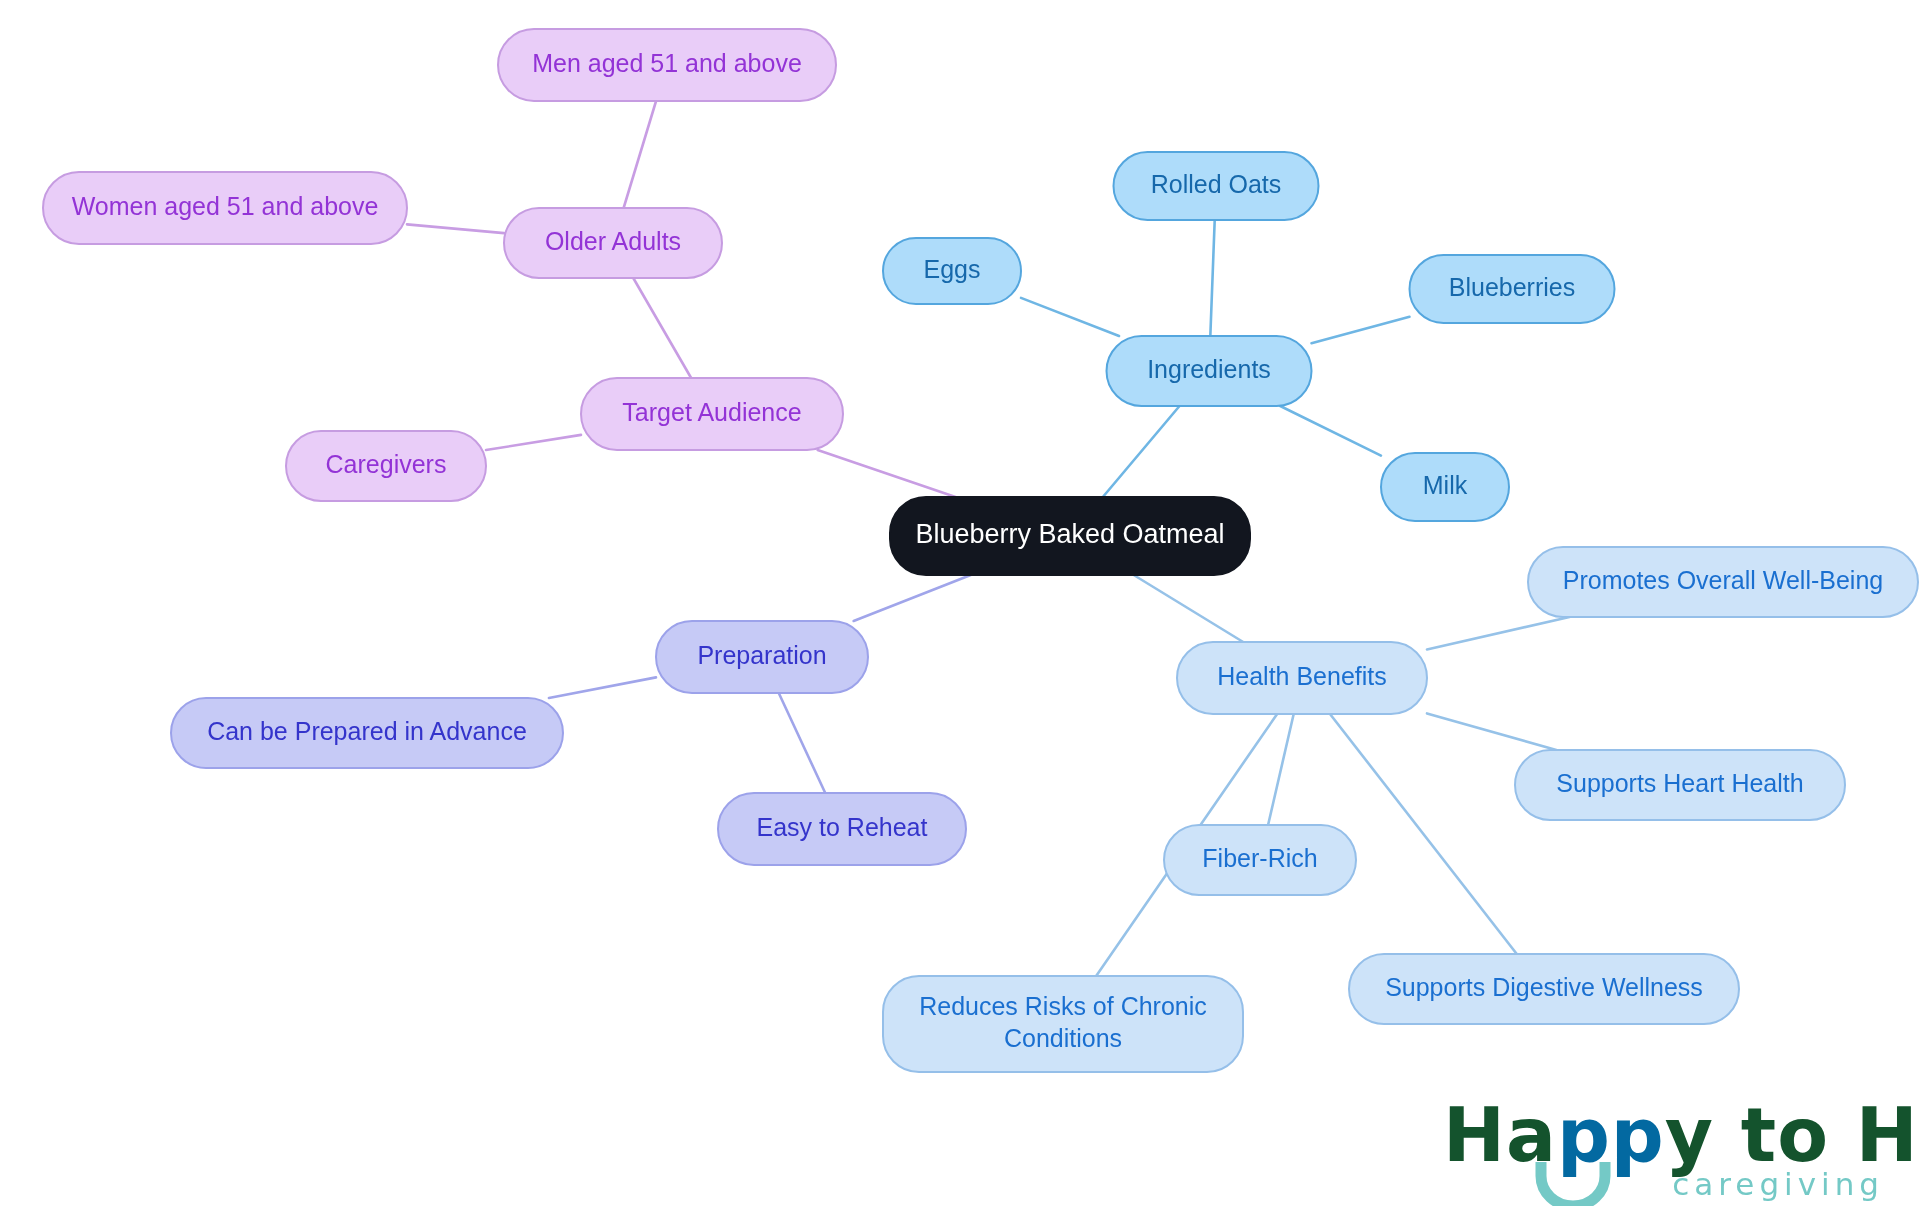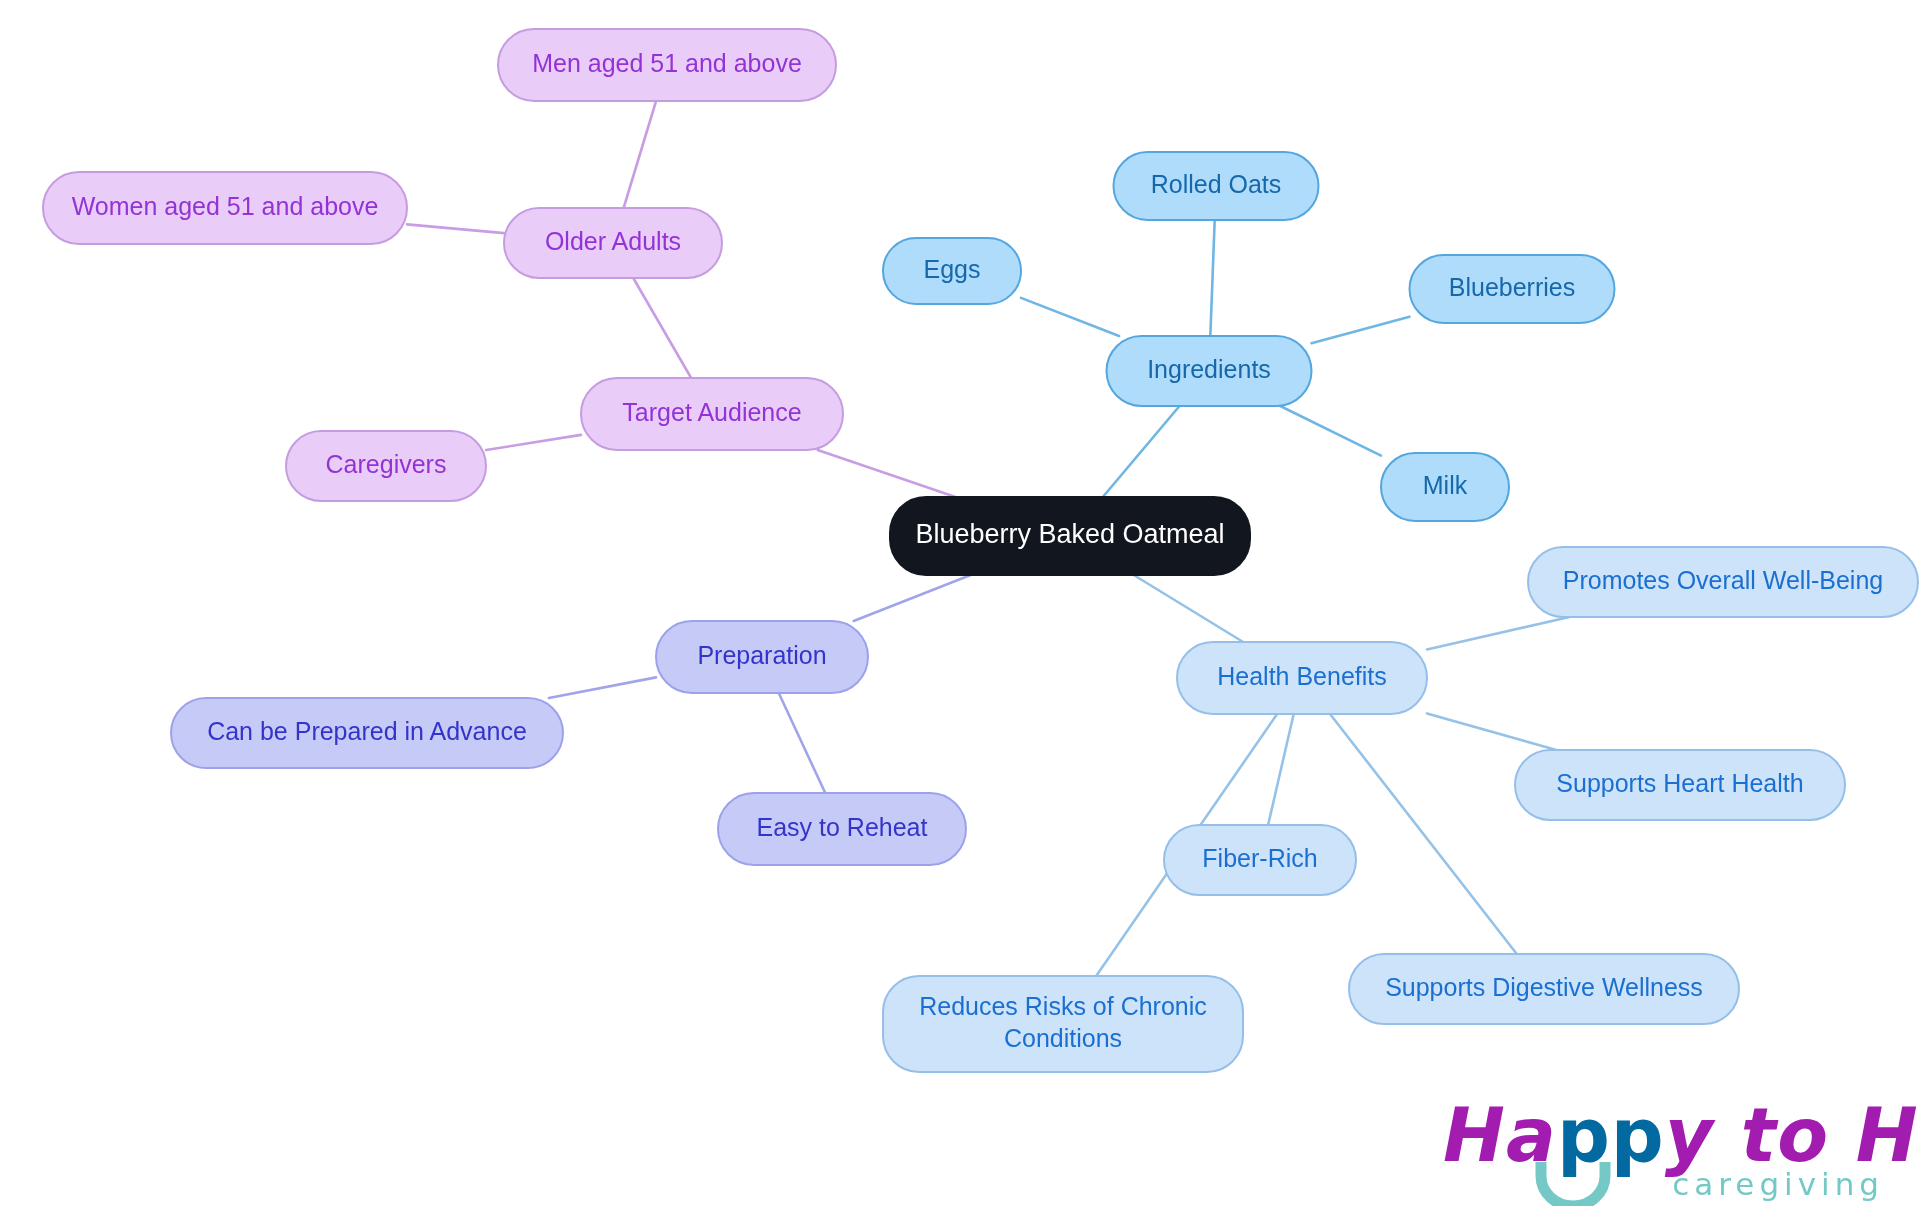--- a/index.html
+++ b/index.html
@@ -47,21 +47,21 @@
     position: absolute;
     left: 0;
     top: 0;
     font-family: "DejaVu Sans", sans-serif;
     font-weight: 700;
     font-size: 74px;
     letter-spacing: 1px;
     line-height: 74px;
     white-space: pre;
   }
-  .logo-coral { color: #a21caf; font-style: italic; }
+  .logo-coral { color: #14532d; }
   .logo-teal  { color: #0369a1; }
   .logo-sub {
     position: absolute;
     right: 19px;
     top: 68px;
     font-family: "DejaVu Sans", sans-serif;
     font-size: 31px;
     letter-spacing: 5px;
     color: #74c9c6;
     white-space: pre;

